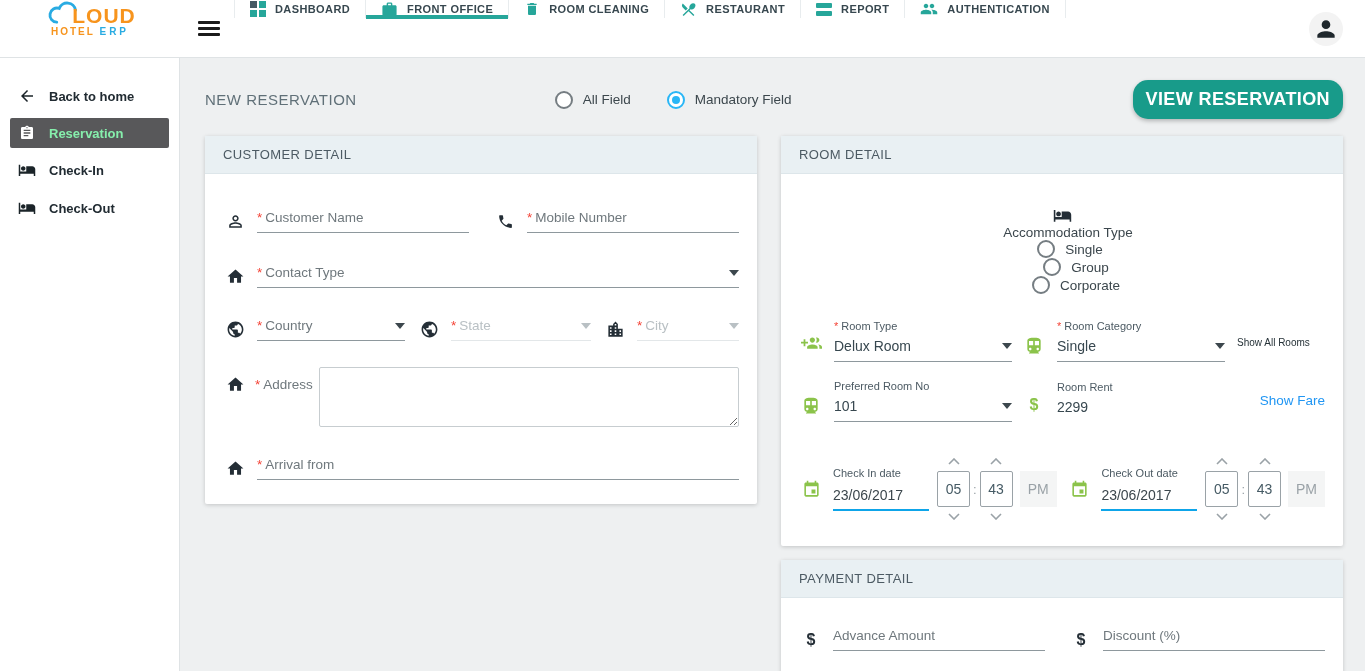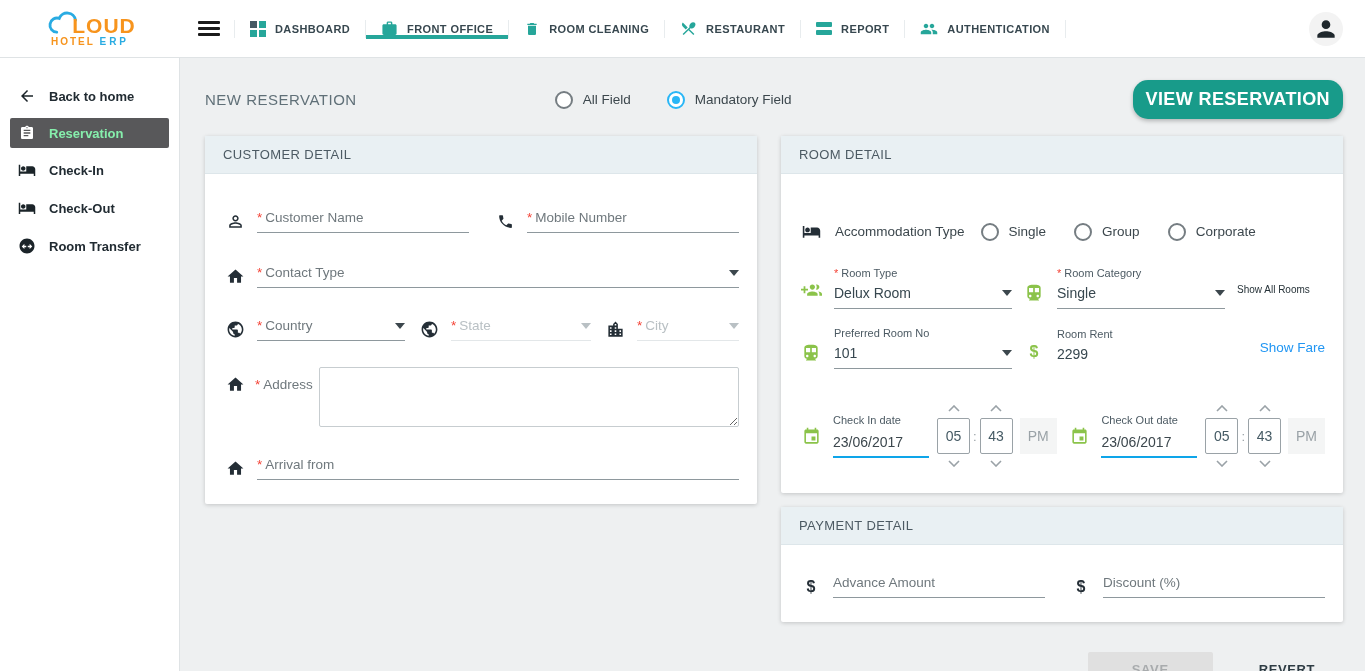--- a/index.html
+++ b/index.html
@@ -9,21 +9,21 @@
   :root{
     --teal:#26a69a; --button-teal:#189b8a; --green:#8bc34a; --selected-radio:#29b6f6;
     --link-blue:#2196f3; --required-red:#f44336; --active-item-bg:#58585a;
     --panel-header-bg:#e9f0f3; --logo-blue:#29abe2; --logo-orange:#f7941d;
   }
 
   svg { display:block; }
 
   
   .topbar{ position:absolute; top:0; left:0; width:1365px; height:58px;
-    background:#fff; border-bottom:1px solid #dfe3e5; display:flex; align-items:center; z-index:20; }
+    background:#fff; border-bottom:1px solid #dfe3e5; display:flex; align-items:flex-start; z-index:20; }
   .logo-wrap{ width:180px; display:flex; align-items:center; justify-content:center; }
   .logo{ display:flex; flex-direction:column; align-items:center; line-height:1; cursor:pointer; }
   .logo-row1{ display:flex; align-items:flex-end; }
   .logo-loud{ color:var(--logo-orange); font-weight:bold; font-size:21px; letter-spacing:1px; margin-left:-6px; }
   .logo-row2{ font-size:10px; font-weight:bold; letter-spacing:2px; margin-top:1px; }
   .logo-hotel{ color:var(--logo-orange); }
   .logo-erp{ color:var(--logo-blue); letter-spacing:3px; }
   .hamburger{ align-self:center; margin-left:18px; margin-right:14px; width:22px; cursor:pointer; }
   .hamburger span{ display:block; height:3px; background:#1b1b1b; margin:3px 0; border-radius:1px; }
   .nav-tabs{ display:flex; align-items:stretch; }
@@ -222,28 +222,20 @@
     <span>Check-In</span>
   </div>
   <div class="side-item">
     <span class="sicon">
       <svg width="18" height="18" viewBox="0 0 24 24" fill="currentColor">
           <path d="M7 13c1.66 0 3-1.34 3-3S8.66 7 7 7s-3 1.34-3 3 1.34 3 3 3zm12-6h-8v7H3V5H1v15h2v-3h18v3h2v-9c0-2.21-1.79-4-4-4z"></path>
         </svg>
     </span>
     <span>Check-Out</span>
   </div>
-  <div class="side-item">
-    <span class="sicon">
-      <svg width="18" height="18" viewBox="0 0 24 24" fill="currentColor">
-          <path d="M12 2C6.48 2 2 6.48 2 12s4.48 10 10 10 10-4.48 10-10S17.52 2 12 2zm-3.5 14L5 12.5 8.5 9v2.5H13v2H8.5V16zm7-4.5V9l3.5 3.5L15.5 16v-2.5H11v-2h4.5z"></path>
-        </svg>
-    </span>
-    <span>Room Transfer</span>
-  </div>
 </div>
 
 <div class="main">
 
   <div class="page-head">
     <span class="page-title">NEW RESERVATION</span>
     <div class="radio-group">
       <label class="radio">
         <span class="radio-circle"></span>
         <span>All Field</span>
@@ -353,21 +345,21 @@
 
       </div>
     </div>
 
     <div class="right-col">
 
       <div class="card">
         <div class="card-head">ROOM DETAIL</div>
         <div class="card-body">
 
-          <div class="frow" style="margin-top:48px;">
+          <div class="frow" style="margin-top:32px;flex-direction:column;">
             <span class="ficon">
               <svg width="19" height="19" viewBox="0 0 24 24" fill="currentColor">
                   <path d="M7 13c1.66 0 3-1.34 3-3S8.66 7 7 7s-3 1.34-3 3 1.34 3 3 3zm12-6h-8v7H3V5H1v15h2v-3h18v3h2v-9c0-2.21-1.79-4-4-4z"></path>
                 </svg>
             </span>
             <span style="margin-left:12px; font-size:13.5px; color:#3c474d;">Accommodation Type</span>
             <label class="radio" style="margin-left:16px;">
               <span class="radio-circle"></span>
               <span>Single</span>
             </label>

